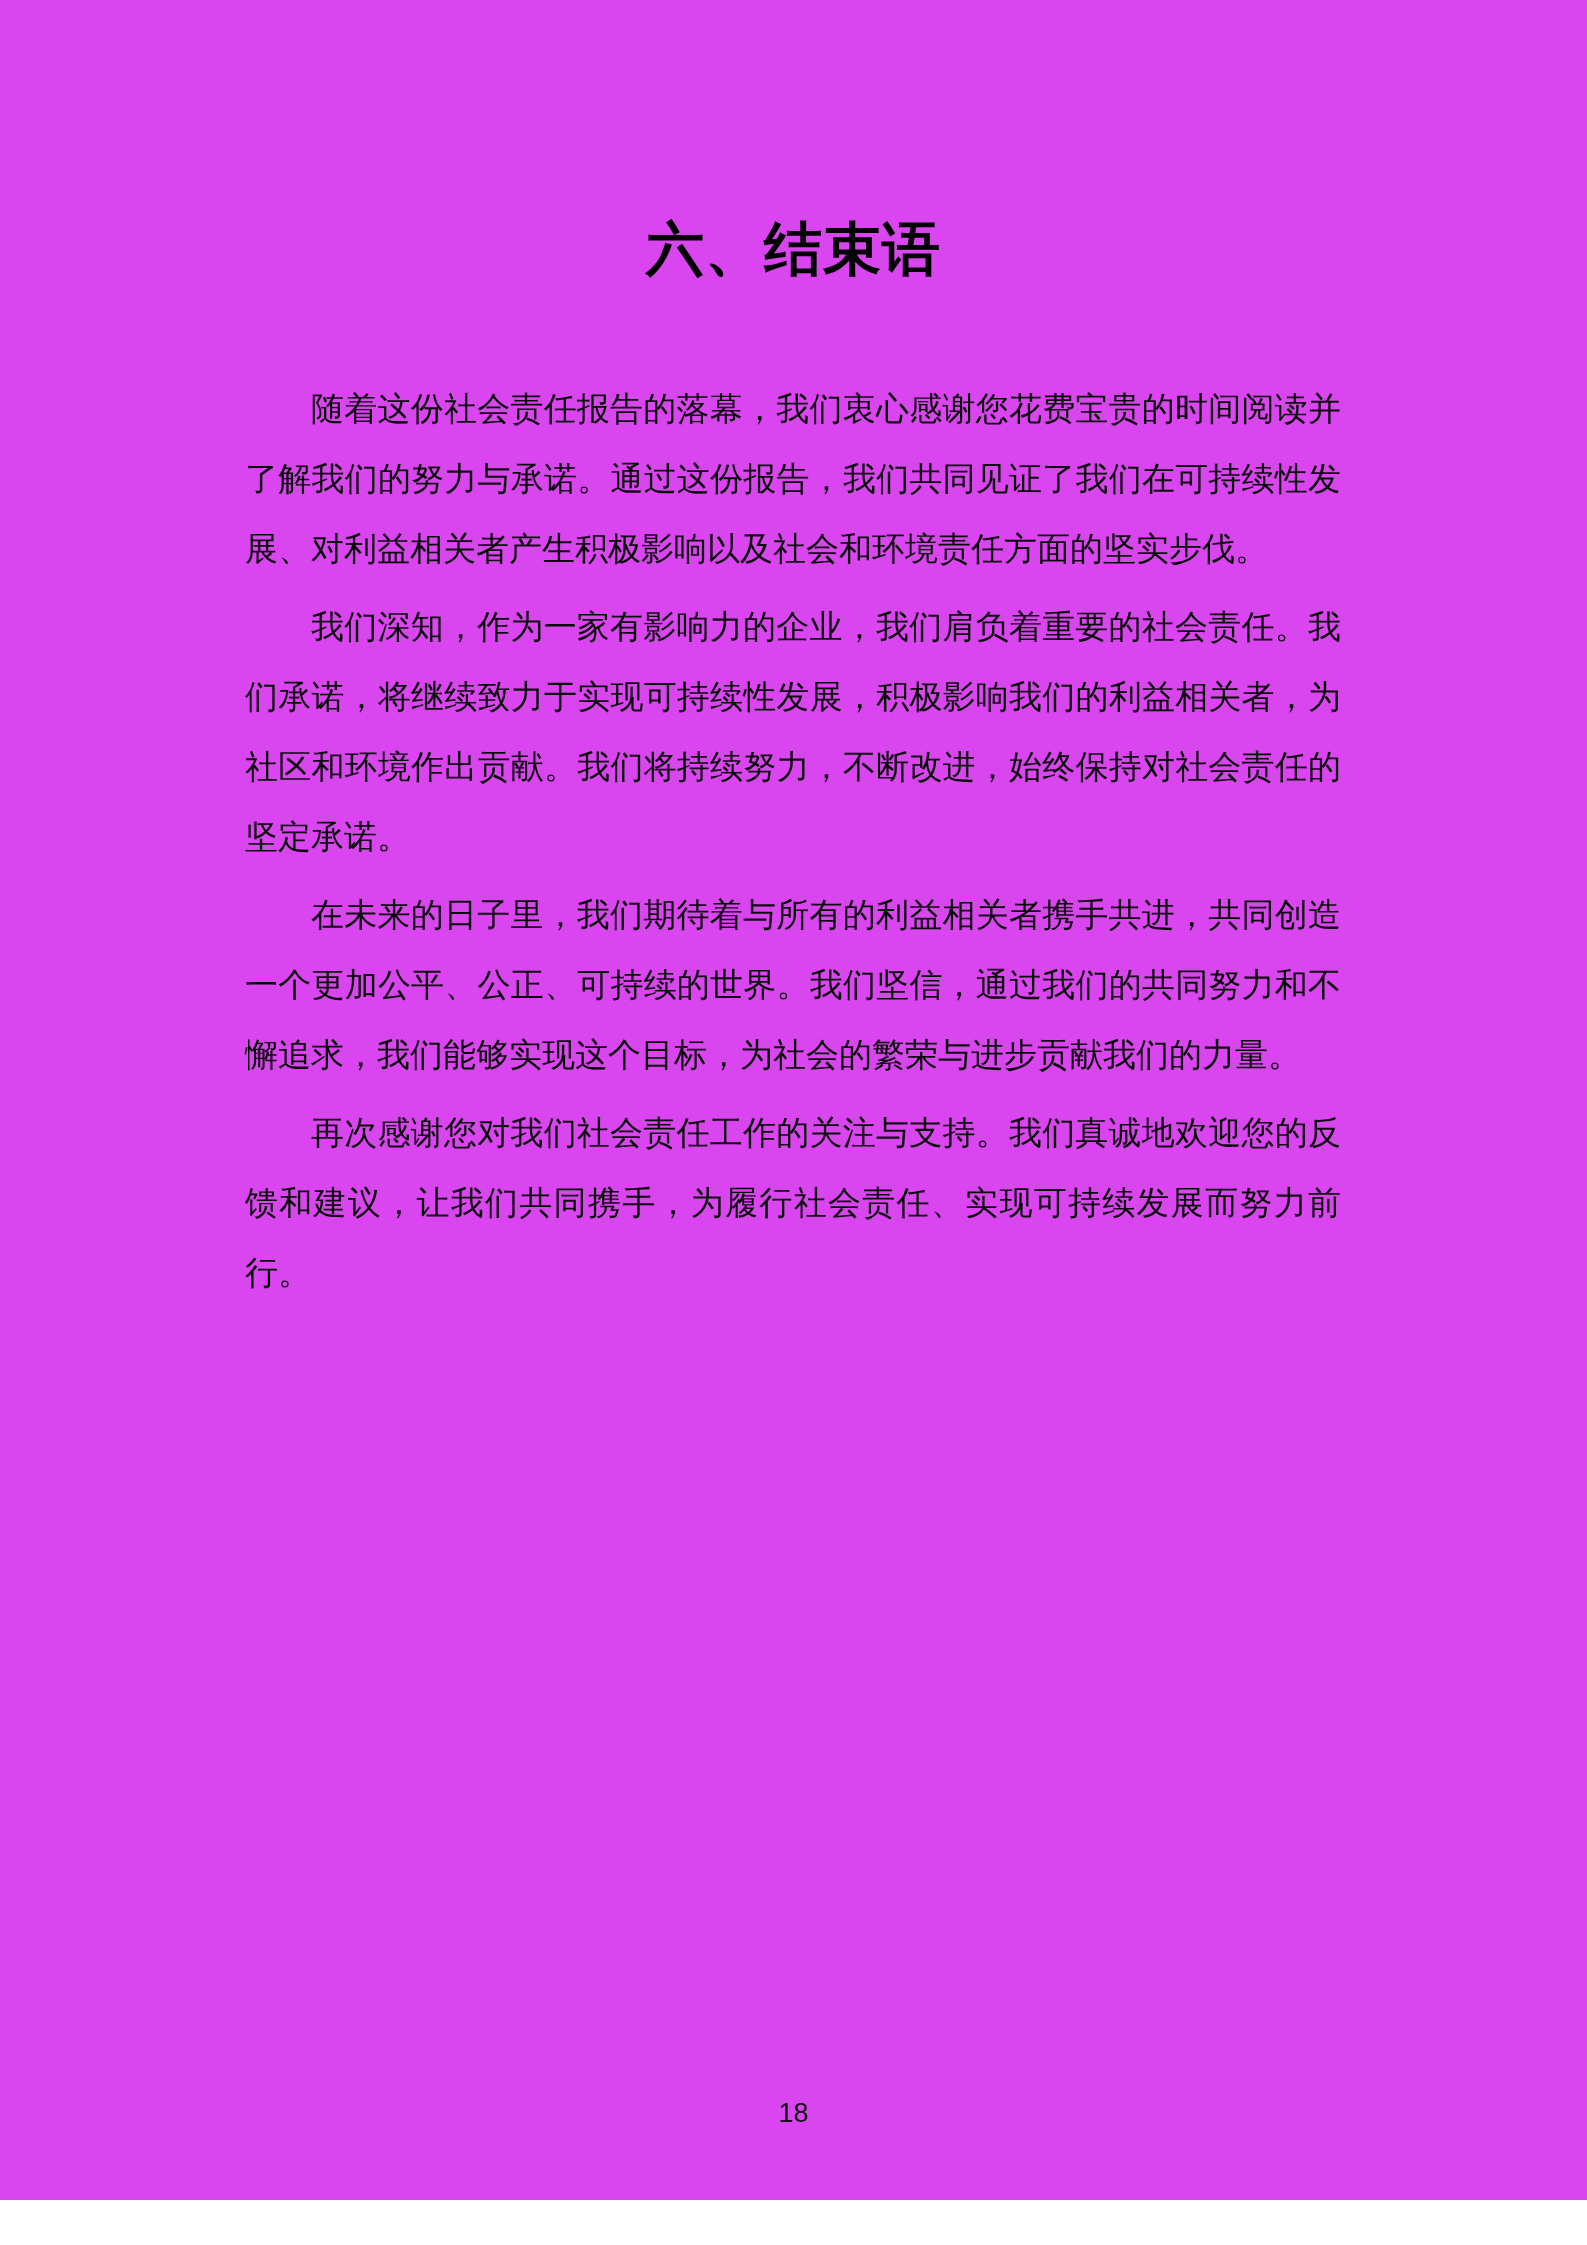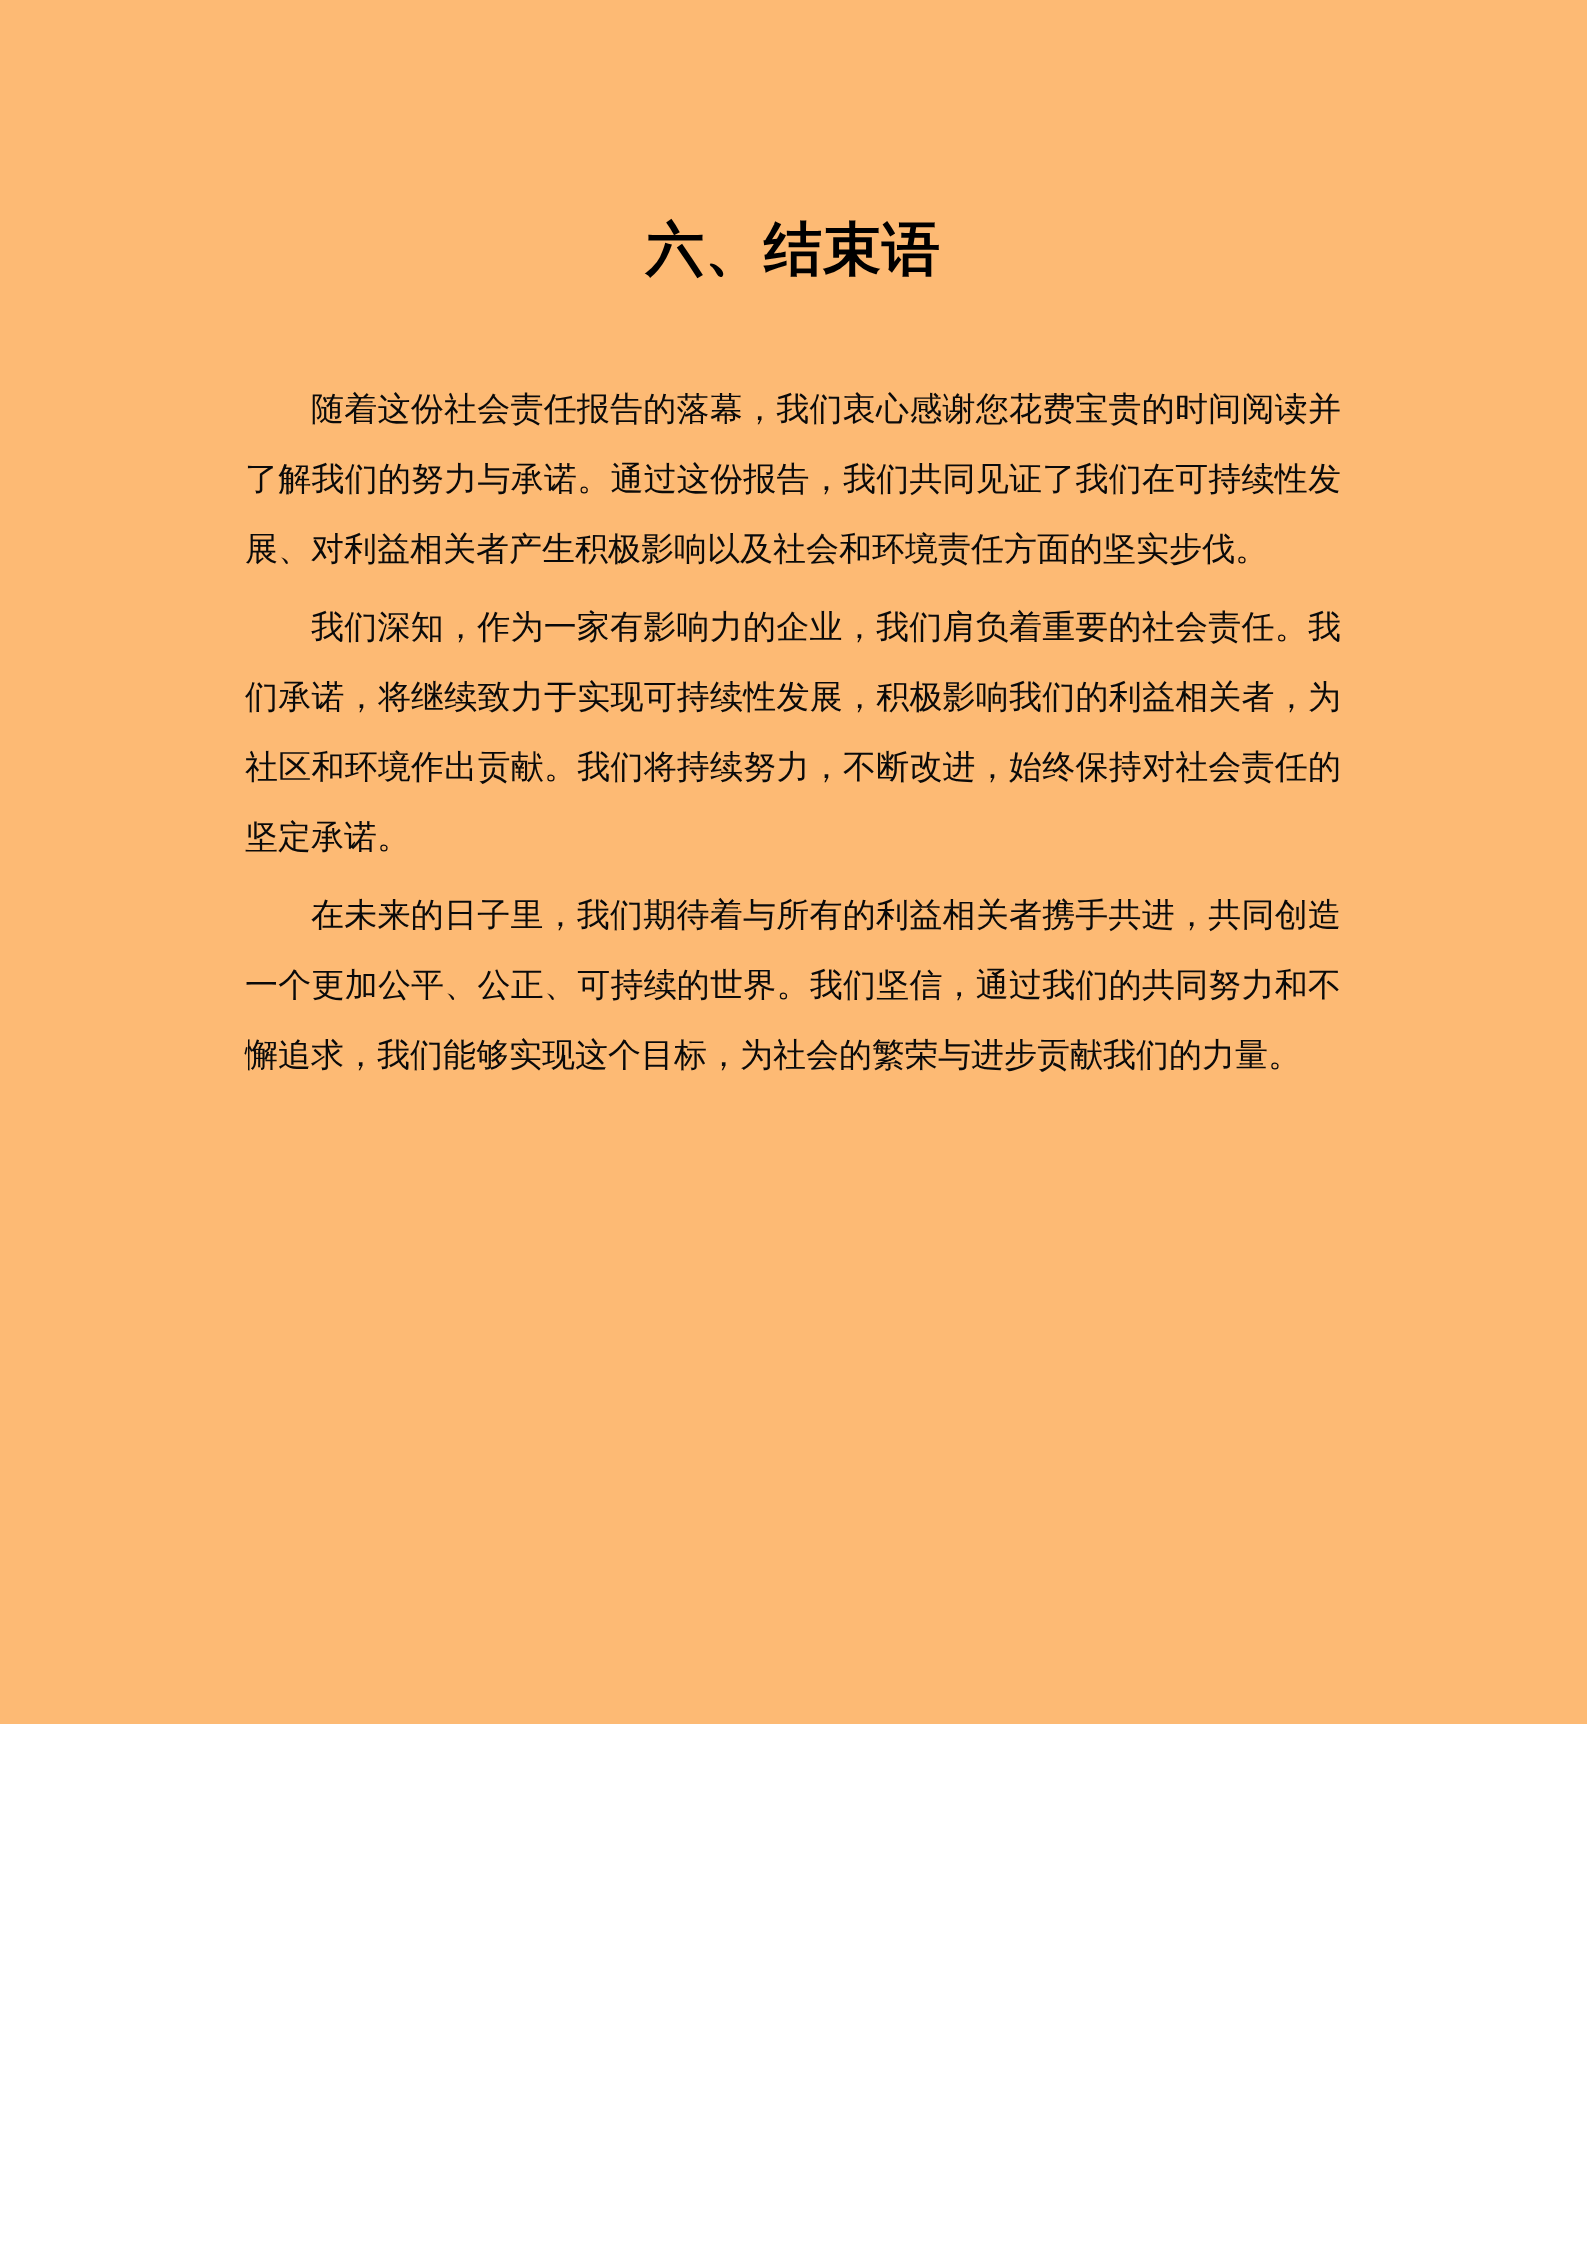--- a/index.html
+++ b/index.html
@@ -3,22 +3,22 @@
 <meta charset="utf-8">
 <style>
   * { margin: 0; padding: 0; box-sizing: border-box; }
   html, body {
     background: #ffffff;
     font-family: "Liberation Serif", "DejaVu Serif", serif;
   }
   .page {
     position: relative;
     width: 1587px;
-    height: 1724px;
-    background: #fdba74;
+    height: 2200px;
+    background: #d946ef;
     overflow: hidden;
     color: #000000;
   }
   .doc-title {
     position: absolute;
     top: 213px;
     left: 0;
     width: 1587px;
     text-align: center;
     font-size: 58px;
@@ -61,17 +61,18 @@
 <body>
 
 <div class="page">
 
   <h1 class="doc-title">六、结束语</h1>
 
   <div class="doc-body">
     <p>随着这份社会责任报告的落幕，我们衷心感谢您花费宝贵的时间阅读并了解我们的努力与承诺。通过这份报告，我们共同见证了我们在可持续性发展、对利益相关者产生积极影响以及社会和环境责任方面的坚实步伐。</p>
     <p>我们深知，作为一家有影响力的企业，我们肩负着重要的社会责任。我们承诺，将继续致力于实现可持续性发展，积极影响我们的利益相关者，为社区和环境作出贡献。我们将持续努力，不断改进，始终保持对社会责任的坚定承诺。</p>
     <p>在未来的日子里，我们期待着与所有的利益相关者携手共进，共同创造一个更加公平、公正、可持续的世界。我们坚信，通过我们的共同努力和不懈追求，我们能够实现这个目标，为社会的繁荣与进步贡献我们的力量。</p>
+    <p>再次感谢您对我们社会责任工作的关注与支持。我们真诚地欢迎您的反馈和建议，让我们共同携手，为履行社会责任、实现可持续发展而努力前行。</p>
   </div>
 
   <div class="page-number">18</div>
 
 </div>
 
 </body></html>

